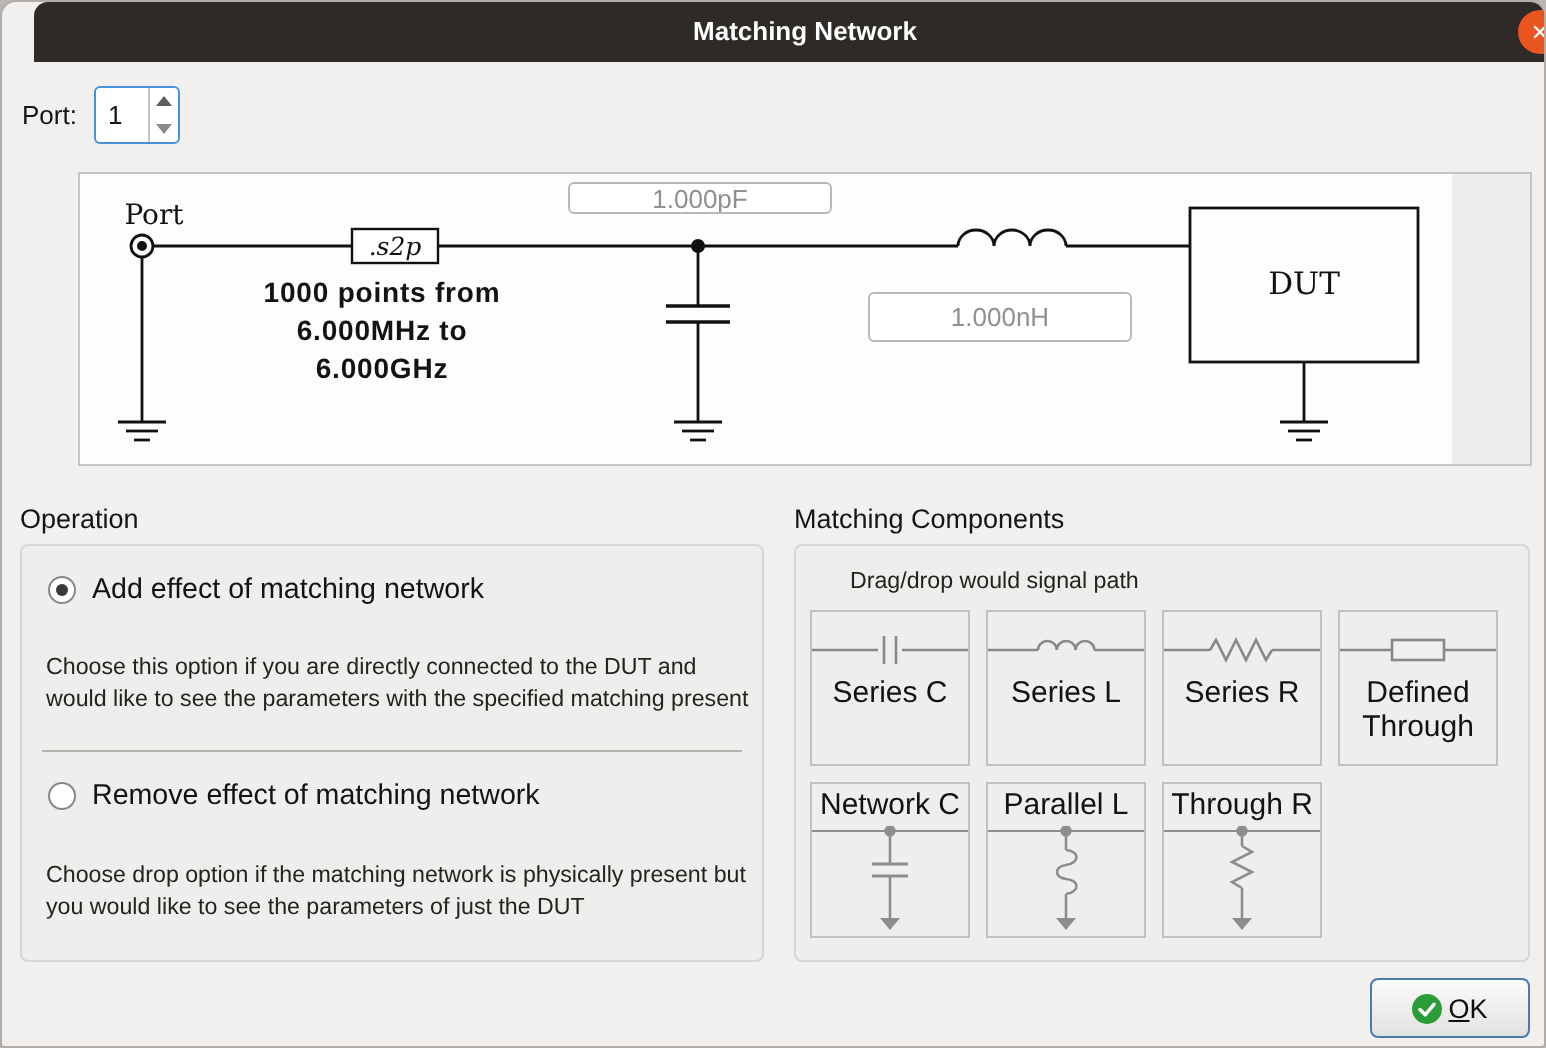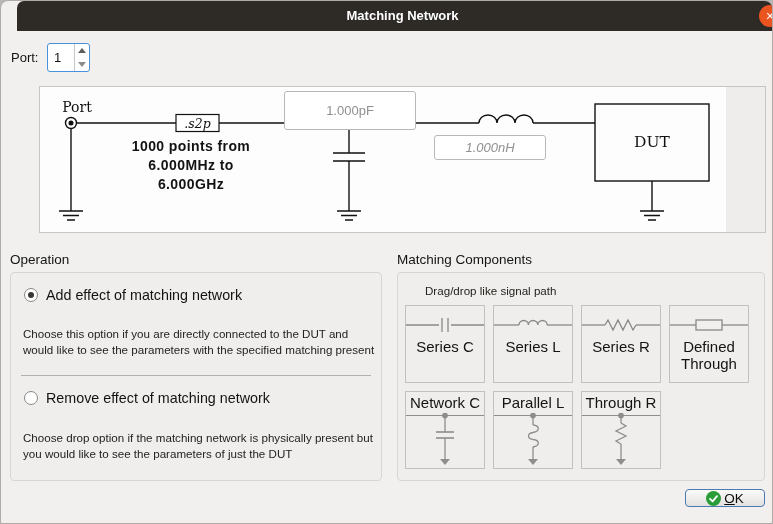--- a/index.html
+++ b/index.html
@@ -28,22 +28,22 @@
   .tri-up { width:0; height:0; border-left:4px solid transparent; border-right:4px solid transparent;
     border-bottom:5px solid #5f5d5a; }
   .tri-down { width:0; height:0; border-left:4px solid transparent; border-right:4px solid transparent;
     border-top:5px solid #8d8b88; }
   
   #circuit-frame { position:absolute; left:38px; top:85px; width:727px; height:147px;
     border:1px solid #c7c5c3; background:#eeedec; }
   #circuit-canvas { position:absolute; left:0; top:0; width:686px; height:145px; background:#fdfdfd; }
   .circ-input { position:absolute; background:#fff; border:1px solid #bab8b6; border-radius:3px;
     color:#909090; font-size:13px; text-align:center; font-family:inherit; outline:none; }
-  #cap-input { left:244px; top:4px; width:132px; height:39px; }
-  #ind-input { left:394px; top:48px; width:112px; height:25px;font-style:italic; }
+  #cap-input { left:244px; top:4px; width:132px; height:16px; }
+  #ind-input { left:394px; top:59px; width:132px; height:25px; }
   .serif-label { font-family:"DejaVu Serif","Liberation Serif",serif; }
   
   .section-heading { position:absolute; font-size:13.5px; color:#141414; }
   .groupbox { position:absolute; border:1px solid #d8d6d4; border-radius:4px; background:#efeeec; }
   #op-heading { left:9px; top:251px; }
   #op-box { left:9px; top:271px; width:372px; height:209px; }
   #mc-heading { left:396px; top:251px; }
   #mc-box { left:396px; top:271px; width:368px; height:209px; }
   
   .radio-row { position:absolute; left:13px; display:flex; align-items:center; gap:8px; }
@@ -57,21 +57,21 @@
   #mc-hint { position:absolute; left:27px; top:11px; font-size:11.6px; color:#24231f; }
   .comp-box { position:absolute; width:80px; height:78px; border:1px solid #c3c1bf; }
   .comp-box .sym { position:absolute; left:0; top:6px; }
   .comp-label { position:absolute; left:0; right:0; top:33px; text-align:center;
     font-size:15px; color:#131313; line-height:1.12; }
   .pcomp-label { position:absolute; left:0; right:0; top:2px; text-align:center;
     font-size:15px; color:#131313; }
   .pcomp-line { position:absolute; left:0; right:0; top:23px; border-top:1px solid #8f8d8b; }
   .pcomp-sym { position:absolute; left:27px; top:21px; }
   
-  #ok-btn { position:absolute; left:684px; top:488px; width:80px; height:18px;
+  #ok-btn { position:absolute; left:684px; top:488px; width:80px; height:30px;
     border:1px solid #4a7ab0; border-radius:4px;
     background:linear-gradient(#fbfbfa,#e3e1df);
     display:flex; align-items:center; justify-content:center; gap:3px; cursor:default; }
   #ok-btn .ok-text { font-size:13.5px; color:#0d0d0d; }
   #ok-btn .ok-underline { text-decoration:underline; }
   svg { display:block; }
 </style>
 </head>
 <body>
 
@@ -161,21 +161,21 @@
     <div id="op-divider"></div>
     <div class="radio-row" style="top:117px;">
       <span class="radio-circle"></span>
       <span class="radio-label">Remove effect of matching network</span>
     </div>
     <div class="radio-desc" style="top:157px;">Choose drop option if the matching network is physically present but you would like to see the parameters of just the DUT</div>
   </div>
 
   <div id="mc-heading" class="section-heading">Matching Components</div>
   <div id="mc-box" class="groupbox">
-    <div id="mc-hint">Drag/drop like signal path</div>
+    <div id="mc-hint">Drag/drop would signal path</div>
 
     <div class="comp-box" style="left:7px; top:32px;">
       <svg class="sym" width="78" height="26" viewBox="0 0 78 26">
         <g stroke="#8a8886" stroke-width="1.3" fill="none">
           <line x1="0" y1="13" x2="33" y2="13"></line>
           <line x1="36" y1="6" x2="36" y2="20"></line>
           <line x1="42" y1="6" x2="42" y2="20"></line>
           <line x1="45" y1="13" x2="78" y2="13"></line>
         </g>
       </svg>

